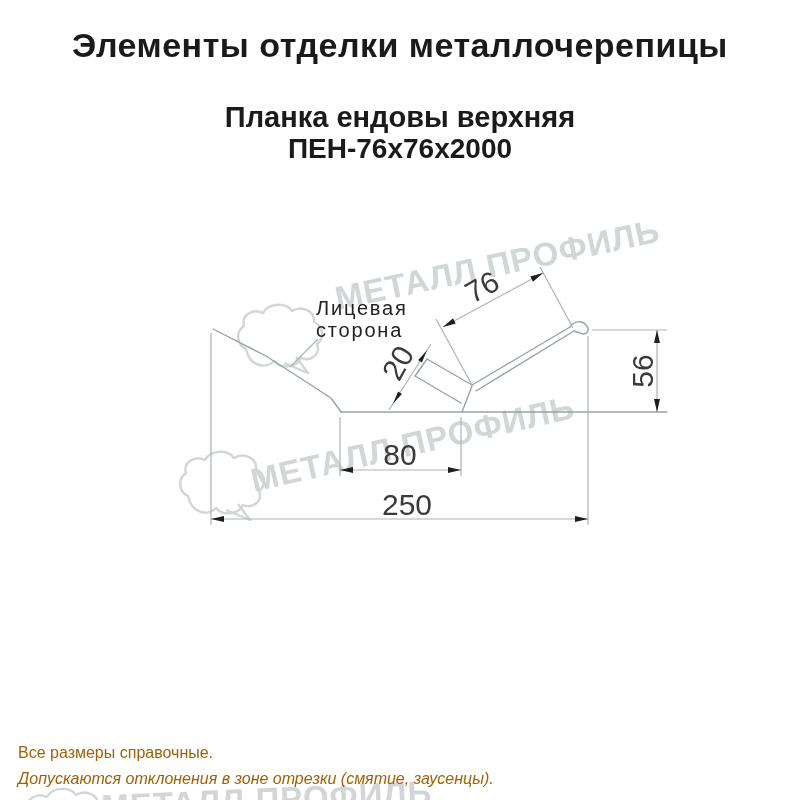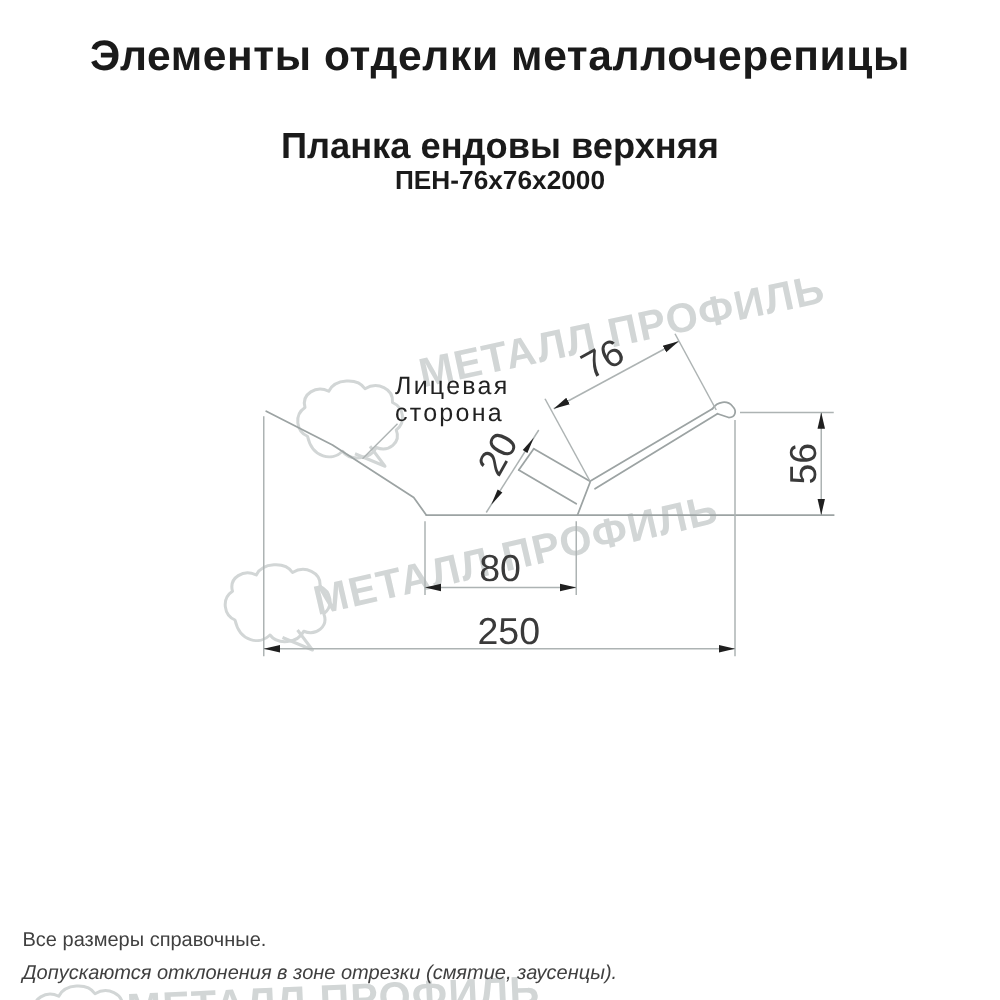--- a/index.html
+++ b/index.html
@@ -3,22 +3,22 @@
 <meta charset="utf-8">
 <style>
   html,body{margin:0;padding:0;}
   body{
     width:800px;height:800px;position:relative;background:#ffffff;
     font-family:"Liberation Sans", sans-serif;overflow:hidden;
   }
   .hdr{position:absolute;left:0;right:0;text-align:center;color:#1a1a1a;white-space:nowrap;font-weight:bold;}
   #title{top:26px;font-size:34px;letter-spacing:0.5px;}
   #subtitle{top:101px;font-size:29px;}
-  #model{top:133px;font-size:21px;}
-  .footer-note{position:absolute;left:18px;font-size:16px;color:#404040;white-space:nowrap;}
+  #model{top:133px;font-size:28px;}
+  .footer-note{position:absolute;left:18px;font-size:16px;color:#a16207;white-space:nowrap;}
   #note1{top:744px;}
   #note2{top:770px;font-style:italic;}
   svg{position:absolute;left:0;top:0;font-family:"Liberation Sans", sans-serif;}
   .profile{stroke:#9ca3a3;stroke-width:1.4;fill:none;stroke-linejoin:round;stroke-linecap:round;}
   .dimline{stroke:#adb3b3;stroke-width:1.2;fill:none;}
   .dimtext{fill:#3a3a3a;font-size:30px;}
   .arrowfill{fill:#1f1f1f;stroke:none;}
   .wm-text{font-size:33px;font-weight:bold;letter-spacing:1px;}
   .wm-shape{stroke:#d2d6d6;stroke-width:2.4;fill:none;stroke-linejoin:round;}
   .facelabel{fill:#222222;font-size:20px;letter-spacing:1.8px;}

